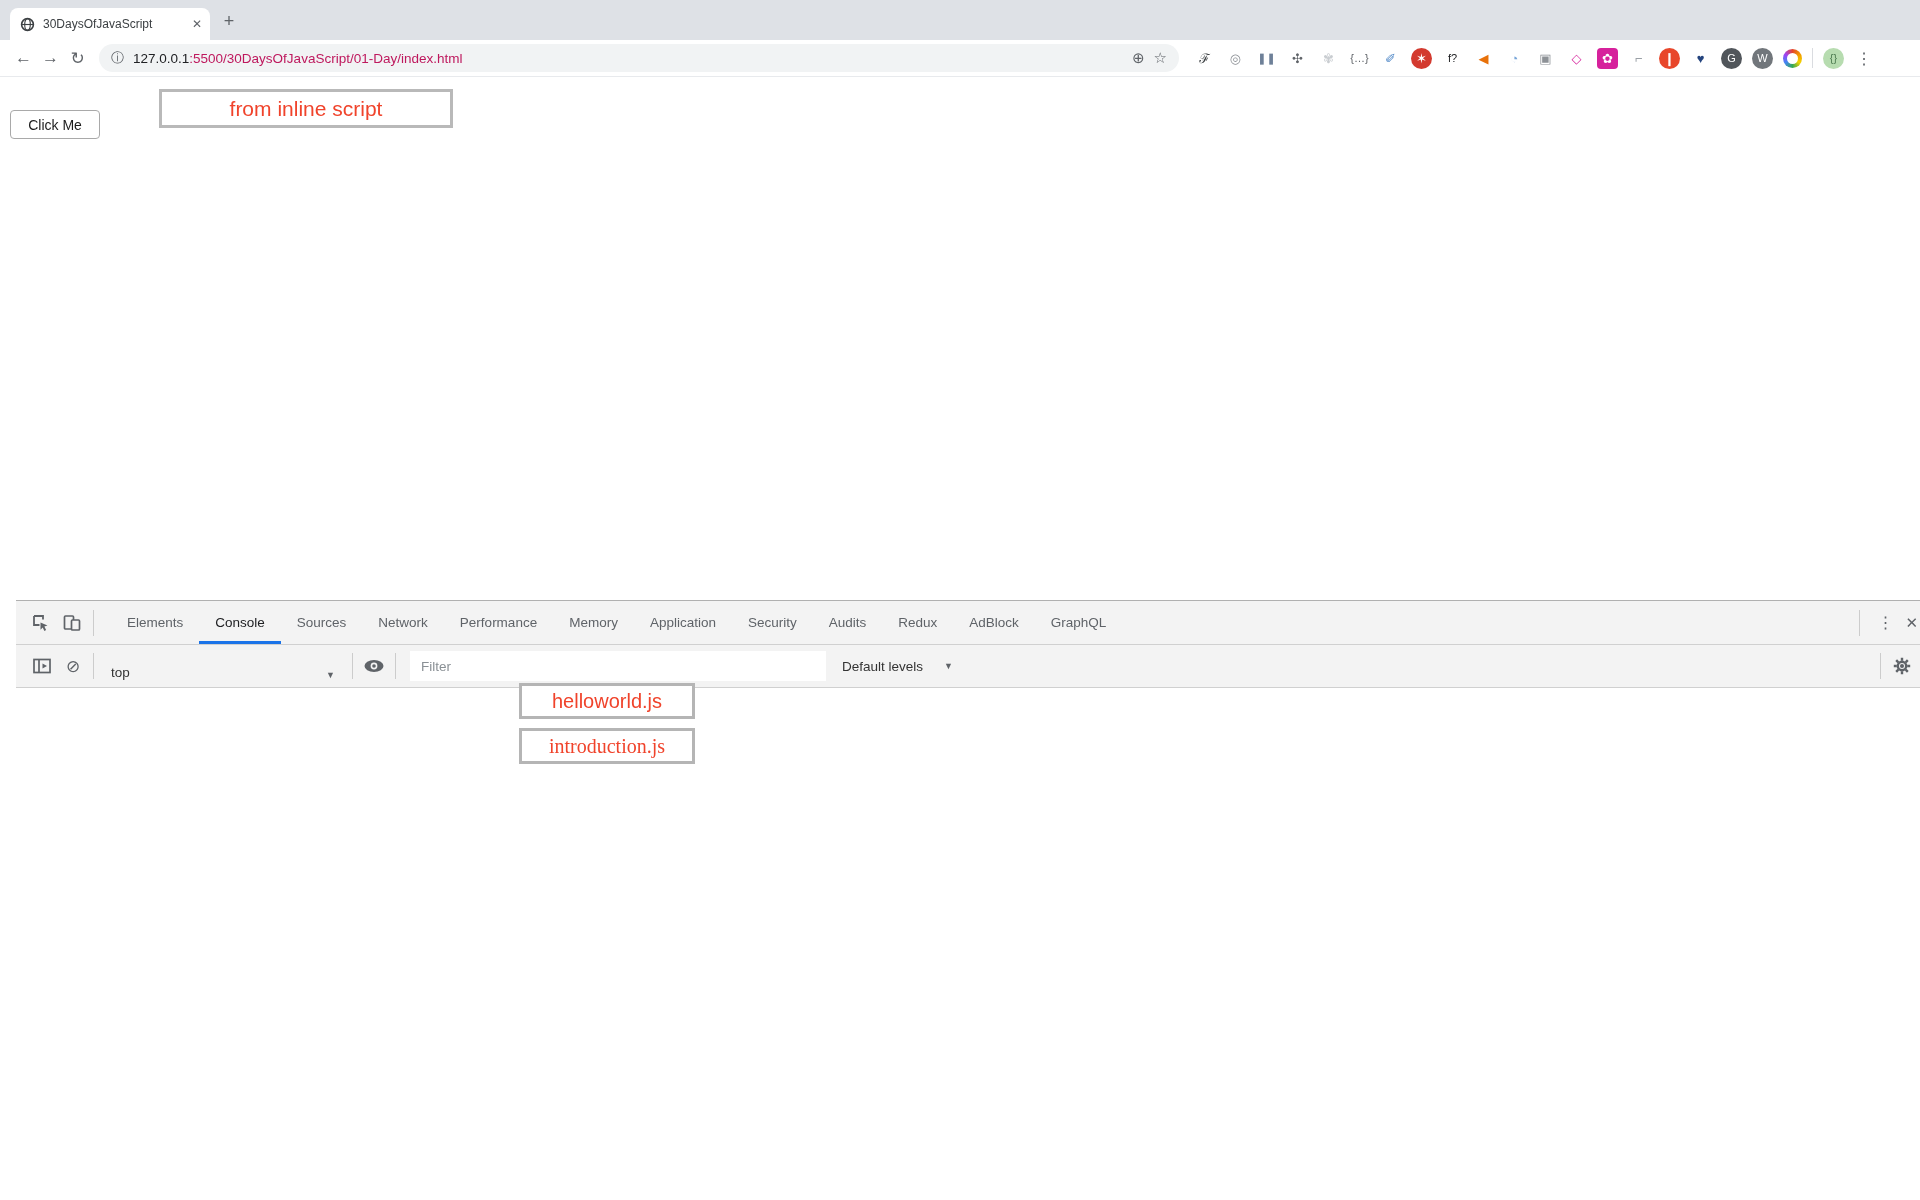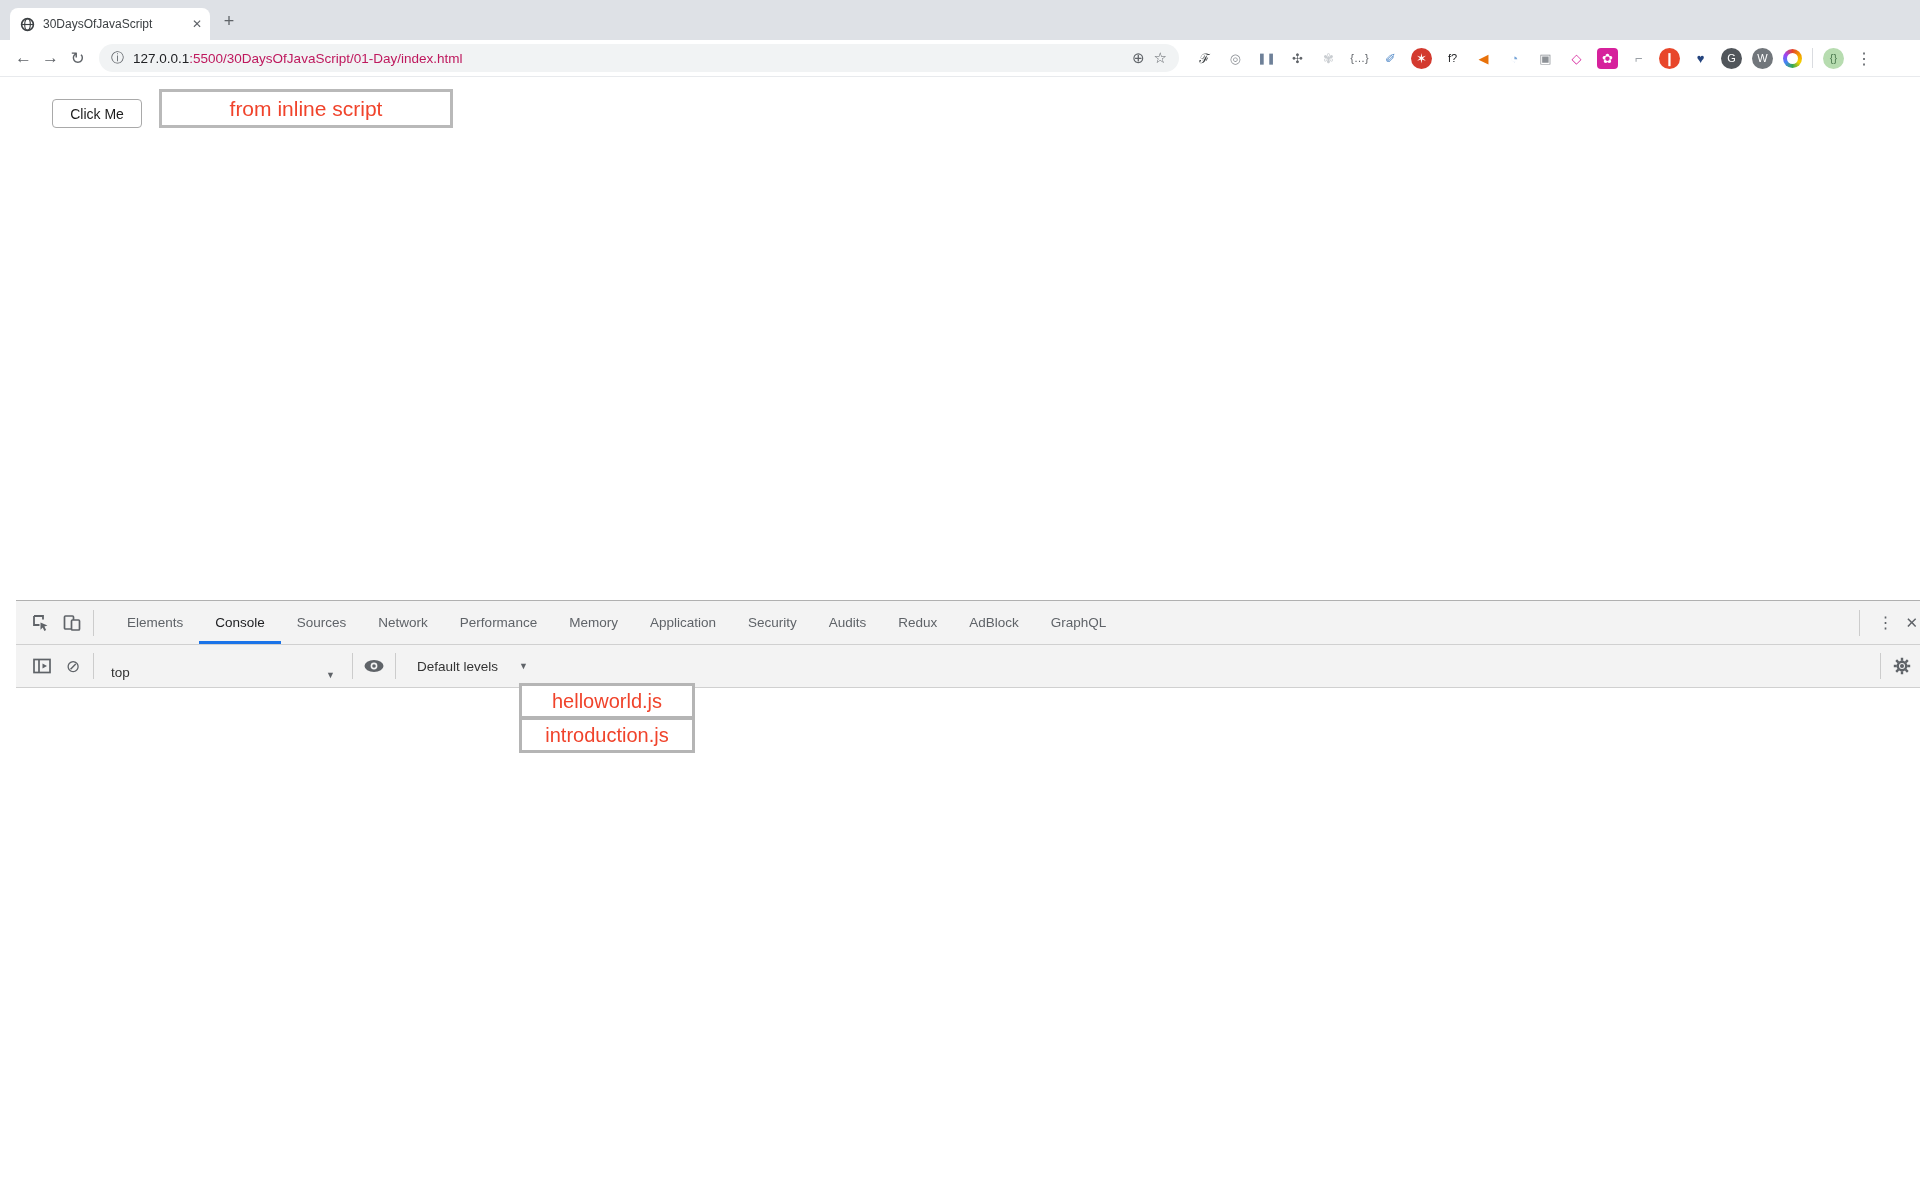--- a/index.html
+++ b/index.html
@@ -35,23 +35,23 @@
        justify-content:center;font-size:13px;flex:none;}
   .ext.small{font-size:11px;}
   .ext.round{border-radius:50%;}
   .ext-sep{width:1px;height:20px;background:#dadce0;flex:none;}
   .ring{position:relative;width:19px;height:19px;border-radius:50%;flex:none;
         background:conic-gradient(#e4452c,#f29900,#f2d400,#34a853,#4285f4,#a142f4,#e4452c);}
   .ring::after{content:"";position:absolute;inset:4px;background:#fff;border-radius:50%;}
   .browser-kebab{margin-left:12px;font-size:16px;color:#5f6368;letter-spacing:1px;}
 
   
-  .page-btn{position:absolute;left:10px;top:99px;width:90px;height:29px;background:#fff;
+  .page-btn{position:absolute;left:10px;top:110px;width:90px;height:29px;background:#fff;
             border:1px solid #a9a9a9;border-radius:4px;font-size:14px;color:#1c1c1c;
-            display:flex;align-items:center;justify-content:center;box-sizing:border-box;margin-left:42px;}
+            display:flex;align-items:center;justify-content:center;box-sizing:border-box;}
   .inline-box{position:absolute;left:159px;top:89px;width:294px;height:39px;background:#fff;
               border:3px solid #b9b9b9;box-sizing:border-box;display:flex;align-items:center;
               justify-content:center;font-size:21px;color:var(--annot-red);}
 
   
   .devtools{position:absolute;top:600px;left:0;width:1920px;height:600px;background:#fff;
             border-top:1px solid #b0b0b0;box-sizing:border-box;margin-left:16px;}
   .dt-tabbar{height:44px;background:#f3f3f3;border-bottom:1px solid #d0d0d0;display:flex;
              align-items:center;padding:0 8px;box-sizing:border-box;}
   .dt-iconbtn{width:32px;height:30px;display:flex;align-items:center;justify-content:center;}
@@ -85,21 +85,21 @@
   .crow-link{margin-left:auto;color:#545454;text-decoration:underline;
              font-family:"DejaVu Sans Mono","Liberation Mono",monospace;font-size:13px;}
   .prompt-row{height:34px;display:flex;align-items:center;padding-left:13px;}
   .prompt{color:var(--prompt-blue);font-size:17px;font-weight:bold;
           font-family:"DejaVu Sans Mono",monospace;}
 
   .annot{position:absolute;left:503px;width:176px;height:36px;background:#fff;
          border:3px solid #b5b5b5;box-sizing:border-box;display:flex;align-items:center;
          justify-content:center;font-size:20px;color:var(--annot-red);}
   .annot-1{top:82px;}
-  .annot-2{top:116px;}
+  .annot-2{top:127px;font-family:Liberation Serif, serif;}
 </style>
 </head>
 <body>
 
 <div class="tabstrip">
   <div class="tab">
     <span>
       <svg width="15" height="15" viewBox="0 0 16 16">
         <circle cx="8" cy="8" r="6.3" fill="none" stroke="#3c4043" stroke-width="1.7"></circle>
         <path d="M1.7 8h12.6" fill="none" stroke="#3c4043" stroke-width="1.2"></path>
@@ -206,20 +206,21 @@
     </div>
     <span class="dt-sep"></span>
     <span class="dt-iconbtn">
       <svg width="22" height="16" viewBox="0 0 22 16">
         <ellipse cx="11" cy="8" rx="9.5" ry="6" fill="#5f6368"></ellipse>
         <circle cx="11" cy="8" r="3.4" fill="#f3f3f3"></circle>
         <circle cx="11" cy="8" r="1.8" fill="#5f6368"></circle>
       </svg>
     </span>
     <span class="dt-sep"></span>
+    <input class="filter-input" placeholder="Filter" style="">
     <div class="levels">
       <span>Default levels</span>
       <span class="ctx-caret">▼</span>
     </div>
     <span class="dt-toolbar-spacer"></span>
     <span class="dt-sep"></span>
     <span class="dt-iconbtn gear-btn">
       <svg width="18" height="18" viewBox="0 0 18 18">
         <g stroke="#5f6368" stroke-width="2.4" fill="none">
           <circle cx="9" cy="9" r="4.2"></circle>

